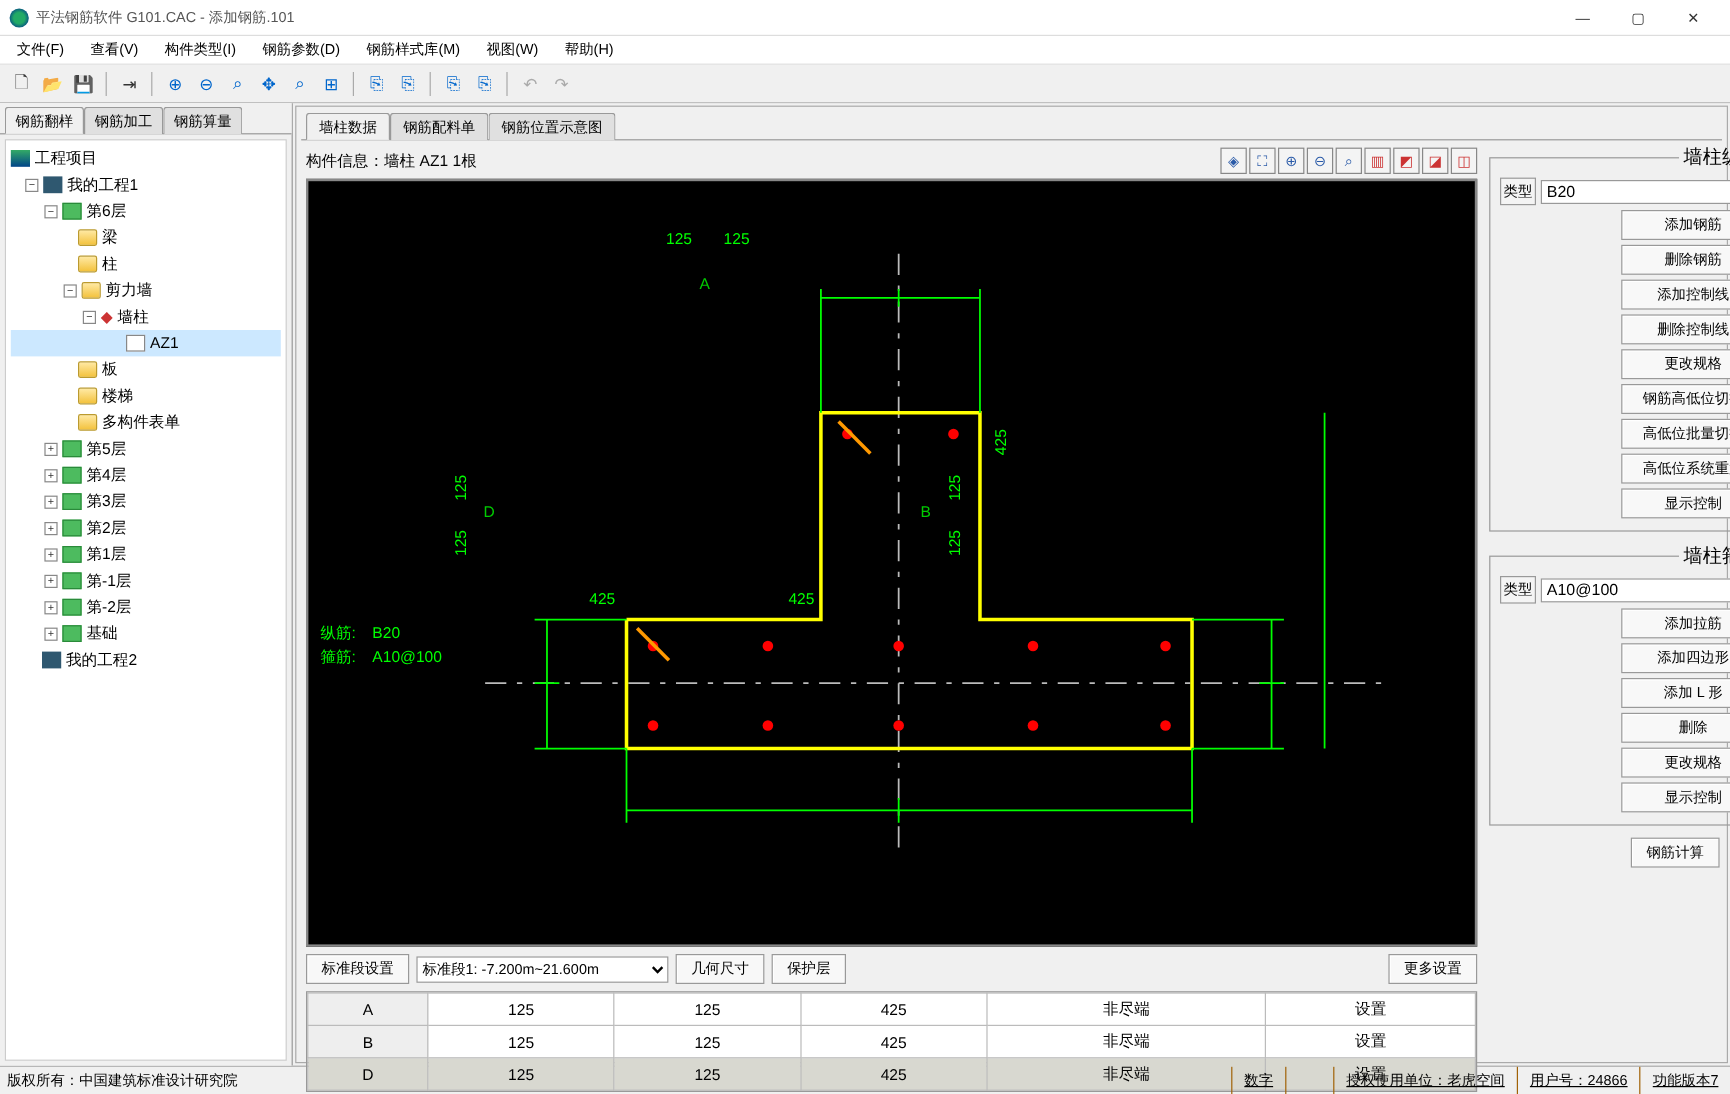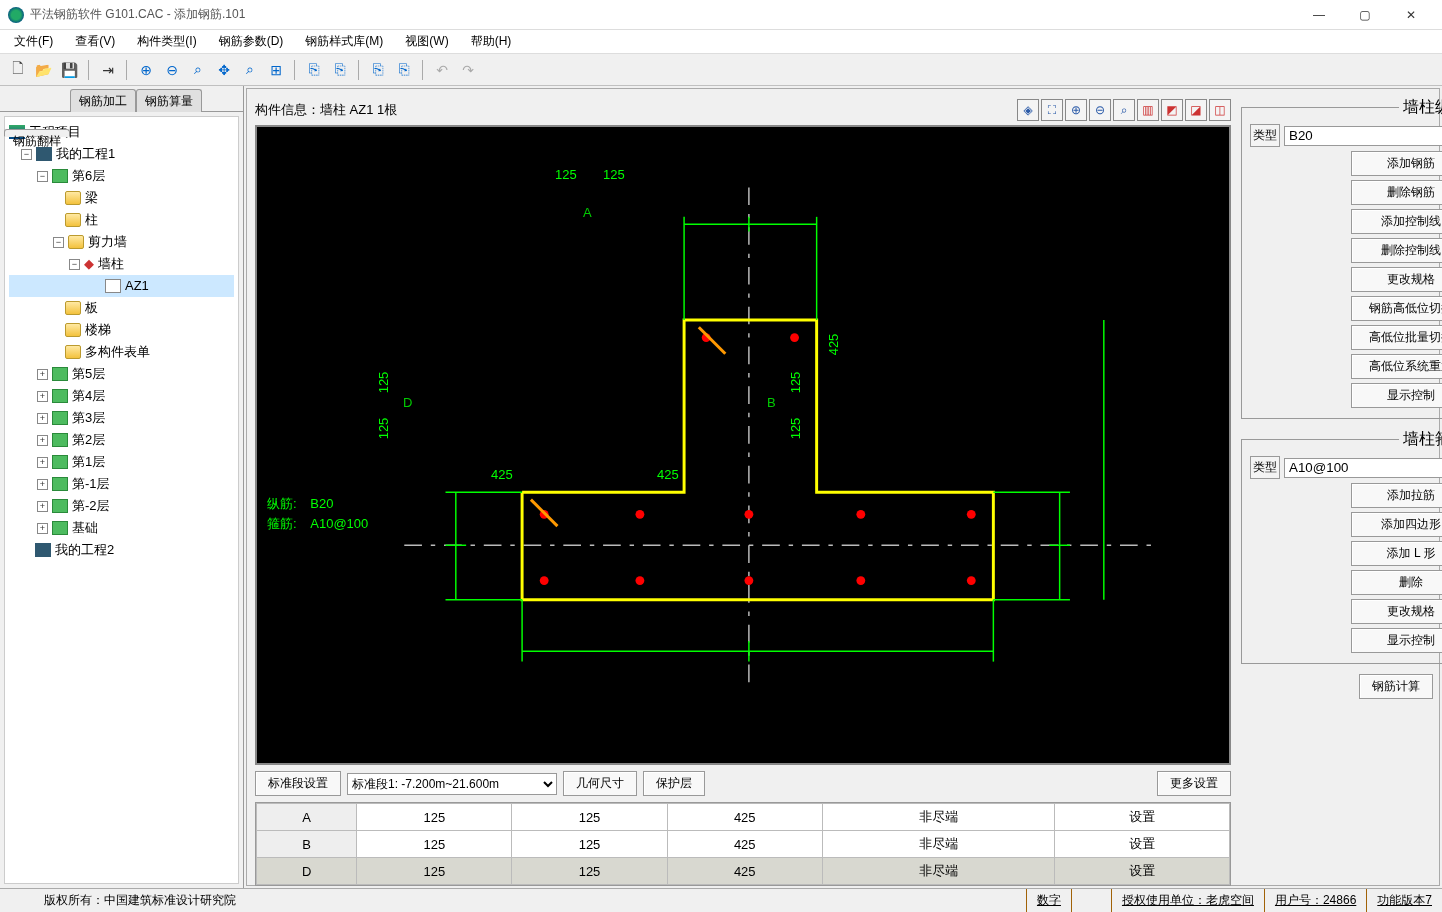--- a/index.html
+++ b/index.html
@@ -19,21 +19,21 @@
 
 .toolbar { height: 32px; background:#f0f0f0; display:flex; align-items:center; padding:0 6px; border-bottom:1px solid #c0c0c0; gap:2px;}
 .tbtn { width:24px; height:24px; display:flex; align-items:center; justify-content:center; cursor:pointer; font-size:14px; color:#333; border:1px solid transparent; }
 .tsep { width:2px; height:20px; border-left:1px solid #aaa; margin:0 4px; }
 
 
 .main { display:flex; height: calc(100% - 30px - 24px - 32px - 24px); }
 .leftpane { width:244px; background:#f0f0f0; border-right:1px solid #999; display:flex; flex-direction:column; }
 .lefttabs { display:flex; height:26px; border-bottom:1px solid #999; background:#f0f0f0; padding-top:2px; padding-left:4px; }
 .lefttab { padding:3px 8px; border:1px solid #999; border-bottom:none; margin-right:0; background:#e0e0e0; cursor:pointer; font-size:12px; border-radius:3px 3px 0 0; position:relative; top:1px;}
-.lefttab.active { background:#f0f0f0; border-bottom:1px solid #f0f0f0; z-index:2;margin-top:40px;}
+.lefttab.active { background:#f0f0f0; border-bottom:1px solid #f0f0f0; z-index:2;}
 .tree { flex:1; overflow:auto; background:#fff; margin:4px; border:1px solid #ccc; padding:4px; font-size:13px; line-height:22px;}
 .tree .item { white-space:nowrap; cursor:pointer; display:flex; align-items:center; }
 .tree .pm { width:11px; height:11px; border:1px solid #888; display:inline-flex; align-items:center; justify-content:center; font-size:9px; line-height:1; margin-right:4px; color:#333; background:#fff;}
 .tree .sp { display:inline-block; }
 .tree .ico { width:16px; height:14px; display:inline-block; margin-right:4px; vertical-align:middle;}
 .ico-folder { background:linear-gradient(#ffe9a3,#f3c23d); border:1px solid #bb9a2e; border-radius:2px;}
 .ico-green { background:#4dbb5f; border:1px solid #2a8a3a;}
 .ico-blue { background:linear-gradient(#3a6,#048); }
 .ico-doc { background:#fff; border:1px solid #888;}
 .ico-dark { background:#2f5870; }
@@ -71,21 +71,21 @@
 legend { font-size:16px; padding:0 4px;text-align:right;}
 .fieldrow { display:flex; align-items:center; margin-bottom:4px;}
 .fieldrow .lbl { width:30px; border:1px solid #999; background:#f4f4f4; text-align:center; padding:2px 2px; margin-right:4px;}
 .fieldrow input[type=text] { flex:1; border:1px solid #999; padding:2px 4px; height:20px;}
 .btncol { display:flex; flex-direction:column; gap:4px; }
 .btncol .btn { width:120px; text-align:center; align-self:flex-end;}
 
 
 .statusbar { height:24px; background:#f0f0f0; border-top:1px solid #aaa; display:flex; align-items:center; font-size:12px; }
 .statusbar .cell { padding:0 10px; border-left:1px solid #a16207; height:100%; display:flex; align-items:center;text-decoration:underline;}
-.statusbar .left { flex:1; padding-left:6px;margin-left:38px;}
+.statusbar .left { flex:1; padding-left:6px;}
 </style>
 </head>
 <body>
 
 <div class="titlebar">
   <div class="icon"></div>
   <div class="title">平法钢筋软件 G101.CAC - 添加钢筋.101</div>
   <div class="winctl">
     <div>—</div>
     <div>▢</div>
@@ -244,20 +244,25 @@
         </div>
       <div class="item">
           <span class="sp" style="width:26px"></span>
           <span class="ico ico-dark"></span>
           <span>我的工程2</span>
         </div>
     </div>
   </div>
 
   <div class="rightpane">
+    <div class="righttabs">
+      <div class="righttab active">墙柱数据</div>
+      <div class="righttab">钢筋配料单</div>
+      <div class="righttab">钢筋位置示意图</div>
+    </div>
     <div class="content">
       <div class="center">
         <div class="canvasbar">
           <div class="info"><span>构件信息：</span><span>墙柱   AZ1   1根</span></div>
           <div class="canvbtn">◈</div>
           <div class="canvbtn">⛶</div>
           <div class="canvbtn">⊕</div>
           <div class="canvbtn">⊖</div>
           <div class="canvbtn">⌕</div>
           <div class="canvbtn" style="color:#c33">▥</div>

